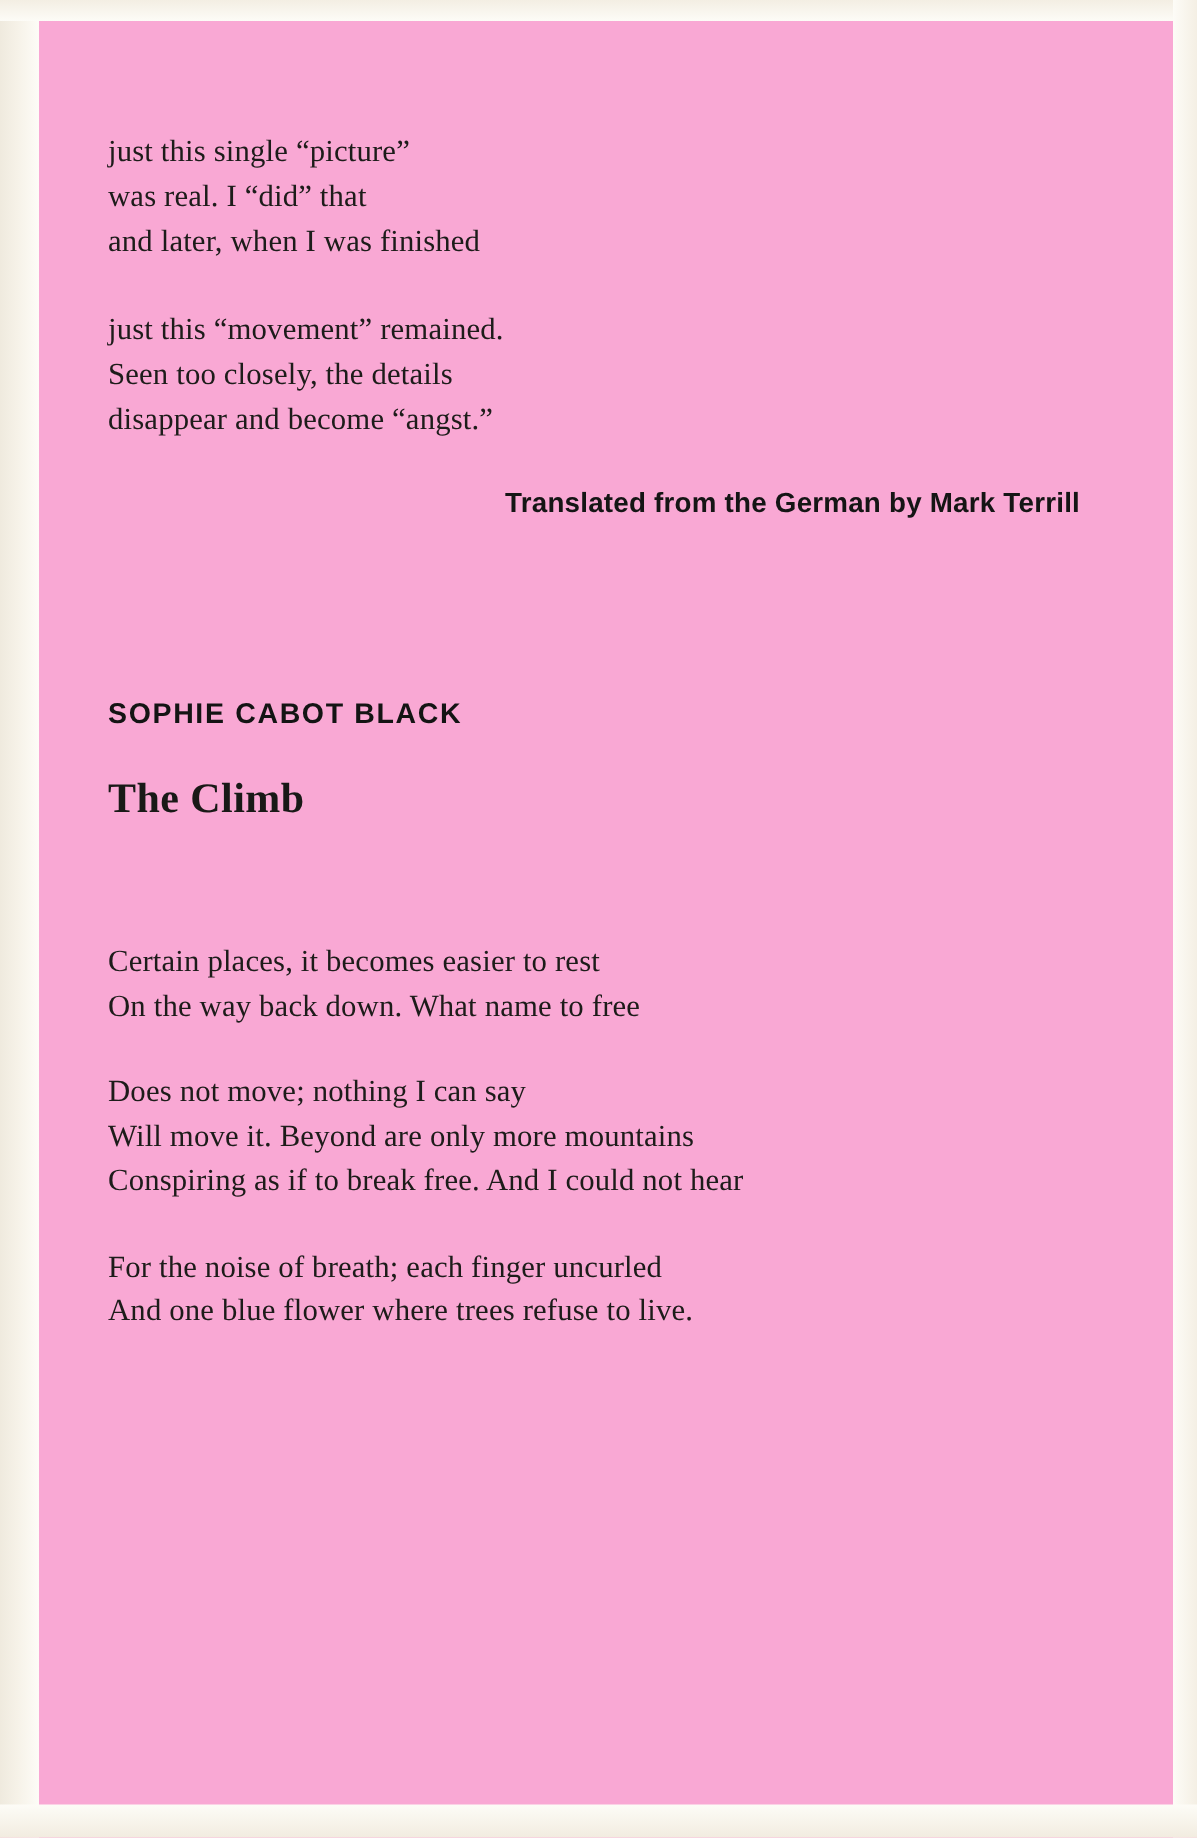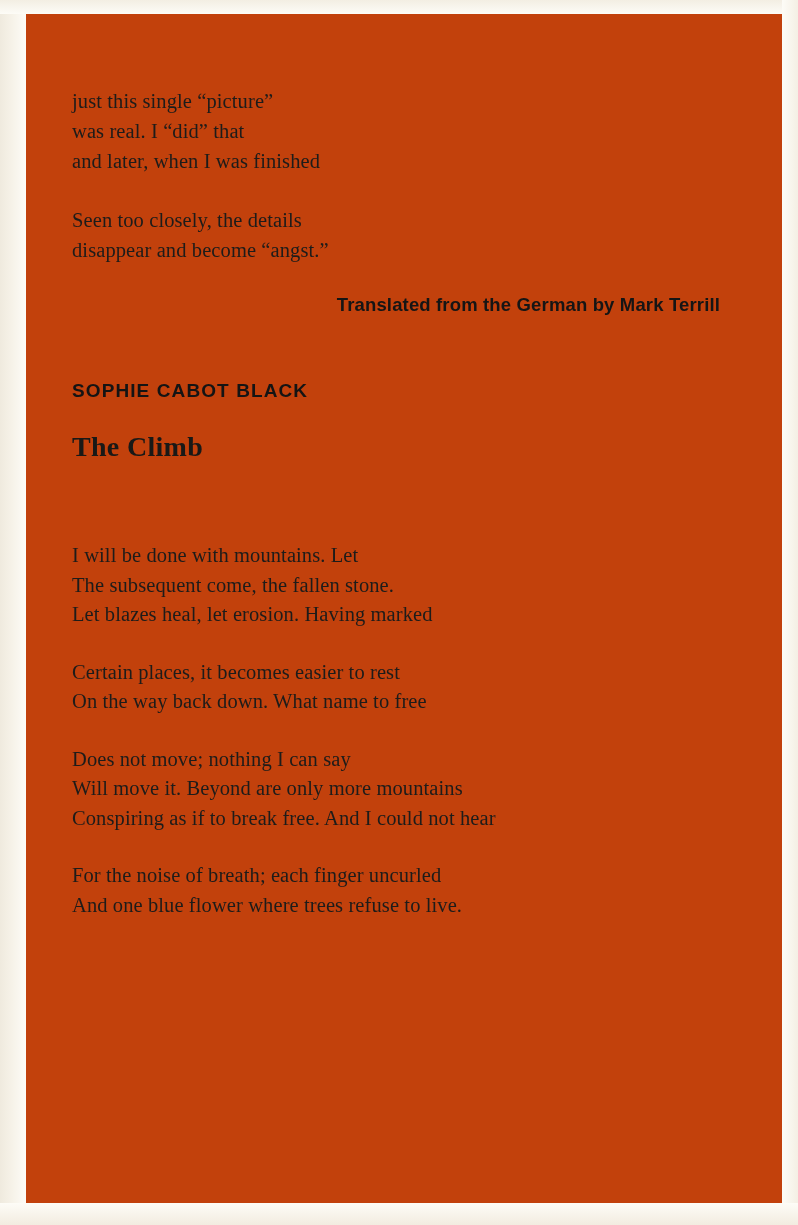--- a/index.html
+++ b/index.html
@@ -12,21 +12,21 @@
     background: #ffffff;
     font-family: "Liberation Serif", serif;
     color: #1a1a18;
     overflow: hidden;
     position: relative;
   }
   
   .page {
     position: absolute;
     inset: 0;
-    background: #c2410c;
+    background: #f9a8d4;
     padding-left: 45px;
   }
   .edge-left {
     position: absolute;
     left: 0; top: 0; bottom: 0;
     width: 26px;
     background: linear-gradient(to right, #efeade 0%, #f6f2e8 45%, #fdfcf7 100%);
   }
   .edge-top {
     position: absolute;
@@ -76,21 +76,21 @@
     margin-top: 10px;
     margin-bottom: 0;
     color: #151515;
   }
 
   .author {
     font-family: "Liberation Sans", sans-serif;
     font-weight: bold;
     font-size: 19px;
     letter-spacing: 1.1px;
-    margin-top: 64px;
+    margin-top: 120px;
     color: #141414;
   }
 
   .poem-title {
     font-family: "Liberation Serif", serif;
     font-size: 28px;
     letter-spacing: 0.3px;
     margin-top: 29px;
     color: #191917;
     font-weight: bold;
@@ -118,37 +118,33 @@
 
   <div class="content">
 
     <div class="poem-lines">
       <div class="stanza">
         <div class="line">just this single “picture”</div>
         <div class="line">was real. I “did” that</div>
         <div class="line">and later, when I was finished</div>
       </div>
       <div class="stanza">
+        <div class="line">just this “movement” remained.</div>
         <div class="line">Seen too closely, the details</div>
         <div class="line">disappear and become “angst.”</div>
       </div>
     </div>
 
     <div class="translator">Translated from the German by Mark Terrill</div>
 
     <div class="author">SOPHIE CABOT BLACK</div>
 
     <div class="poem-title">The Climb</div>
 
     <div class="poem-body poem-lines">
-      <div class="stanza">
-        <div class="line">I will be done with mountains. Let</div>
-        <div class="line">The subsequent come, the fallen stone.</div>
-        <div class="line">Let blazes heal, let erosion. Having marked</div>
-      </div>
       <div class="stanza">
         <div class="line">Certain places, it becomes easier to rest</div>
         <div class="line">On the way back down. What name to free</div>
       </div>
       <div class="stanza">
         <div class="line">Does not move; nothing I can say</div>
         <div class="line">Will move it. Beyond are only more mountains</div>
         <div class="line">Conspiring as if to break free. And I could not hear</div>
       </div>
       <div class="stanza">

